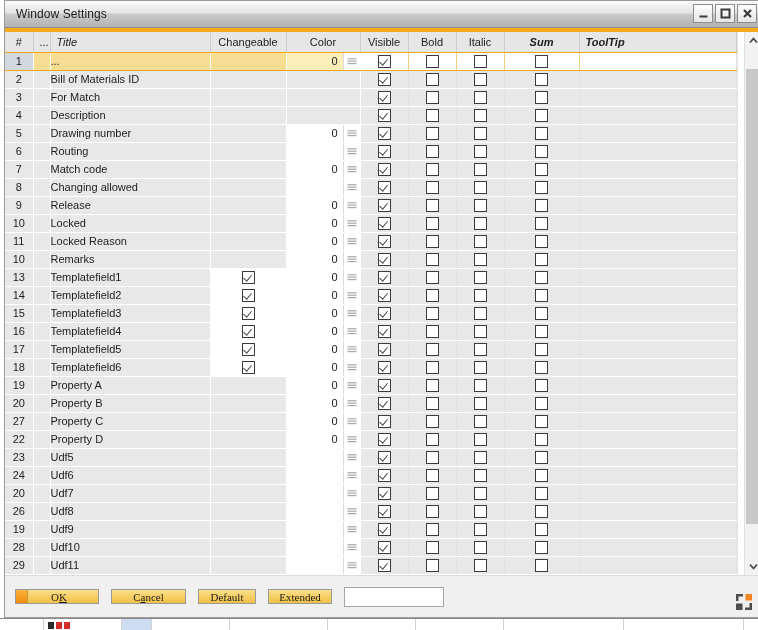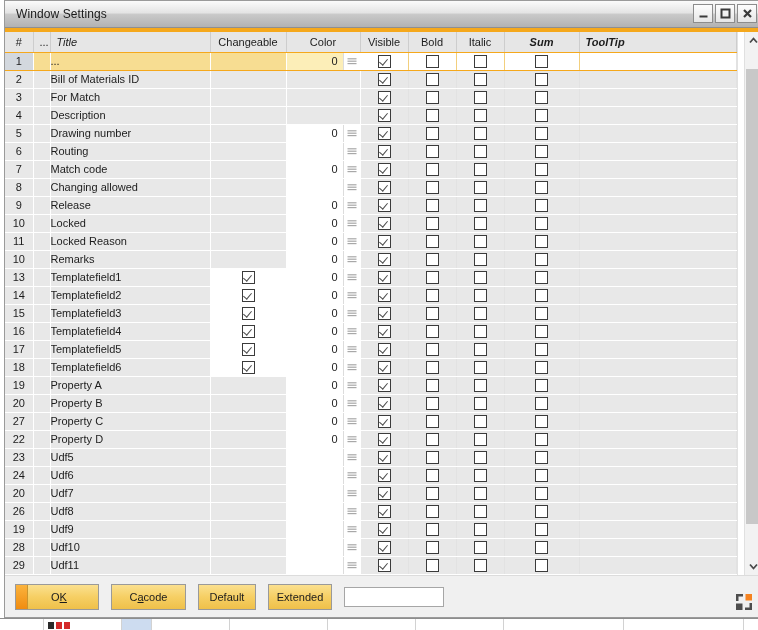--- a/index.html
+++ b/index.html
@@ -228,26 +228,26 @@
     height: 42px;
     min-height: 42px;
     background: #f0f0f0;
     border-top: 1px solid #dcdcdc;
     display: flex;
     align-items: center;
     padding: 0 10px;
     position: relative;
   }
   .btn {
-    height: 26px;
+    height: 15px;
     background: linear-gradient(to bottom, #fbe08f 0%, #f6cf64 50%, #efc04a 100%);
     border: 1px solid #9a9a9a;
     font-size: 11px;
     color: #1c1c1c;
-    font-family: Liberation Sans, sans-serif;
+    font-family: Liberation Serif, serif;
     cursor: pointer;
     display: flex;
     align-items: center;
     justify-content: center;
     margin-right: 12px;
     padding: 0 10px;
     position: relative;
   }
   .btn u { text-decoration: underline; }
   .btn.ok {
@@ -1046,21 +1046,21 @@
         </div>
       </div>
     </div>
   </div>
 
   <div class="footer">
     <div class="btn ok">
       <span><span>O</span><u>K</u><span></span></span>
     </div>
     <div class="btn cancel">
-      <span><span>C</span><u>a</u><span>code</span></span>
+      <span><span>C</span><u>a</u><span>ncel</span></span>
     </div>
     <div class="btn default">
       <span>Default</span>
     </div>
     <div class="btn extended">
       <span>Extended</span>
     </div>
     <input class="footer-input" type="text" value="" style="">
     <div class="resize-icon">
       <svg width="18" height="18" viewBox="0 0 18 18">

